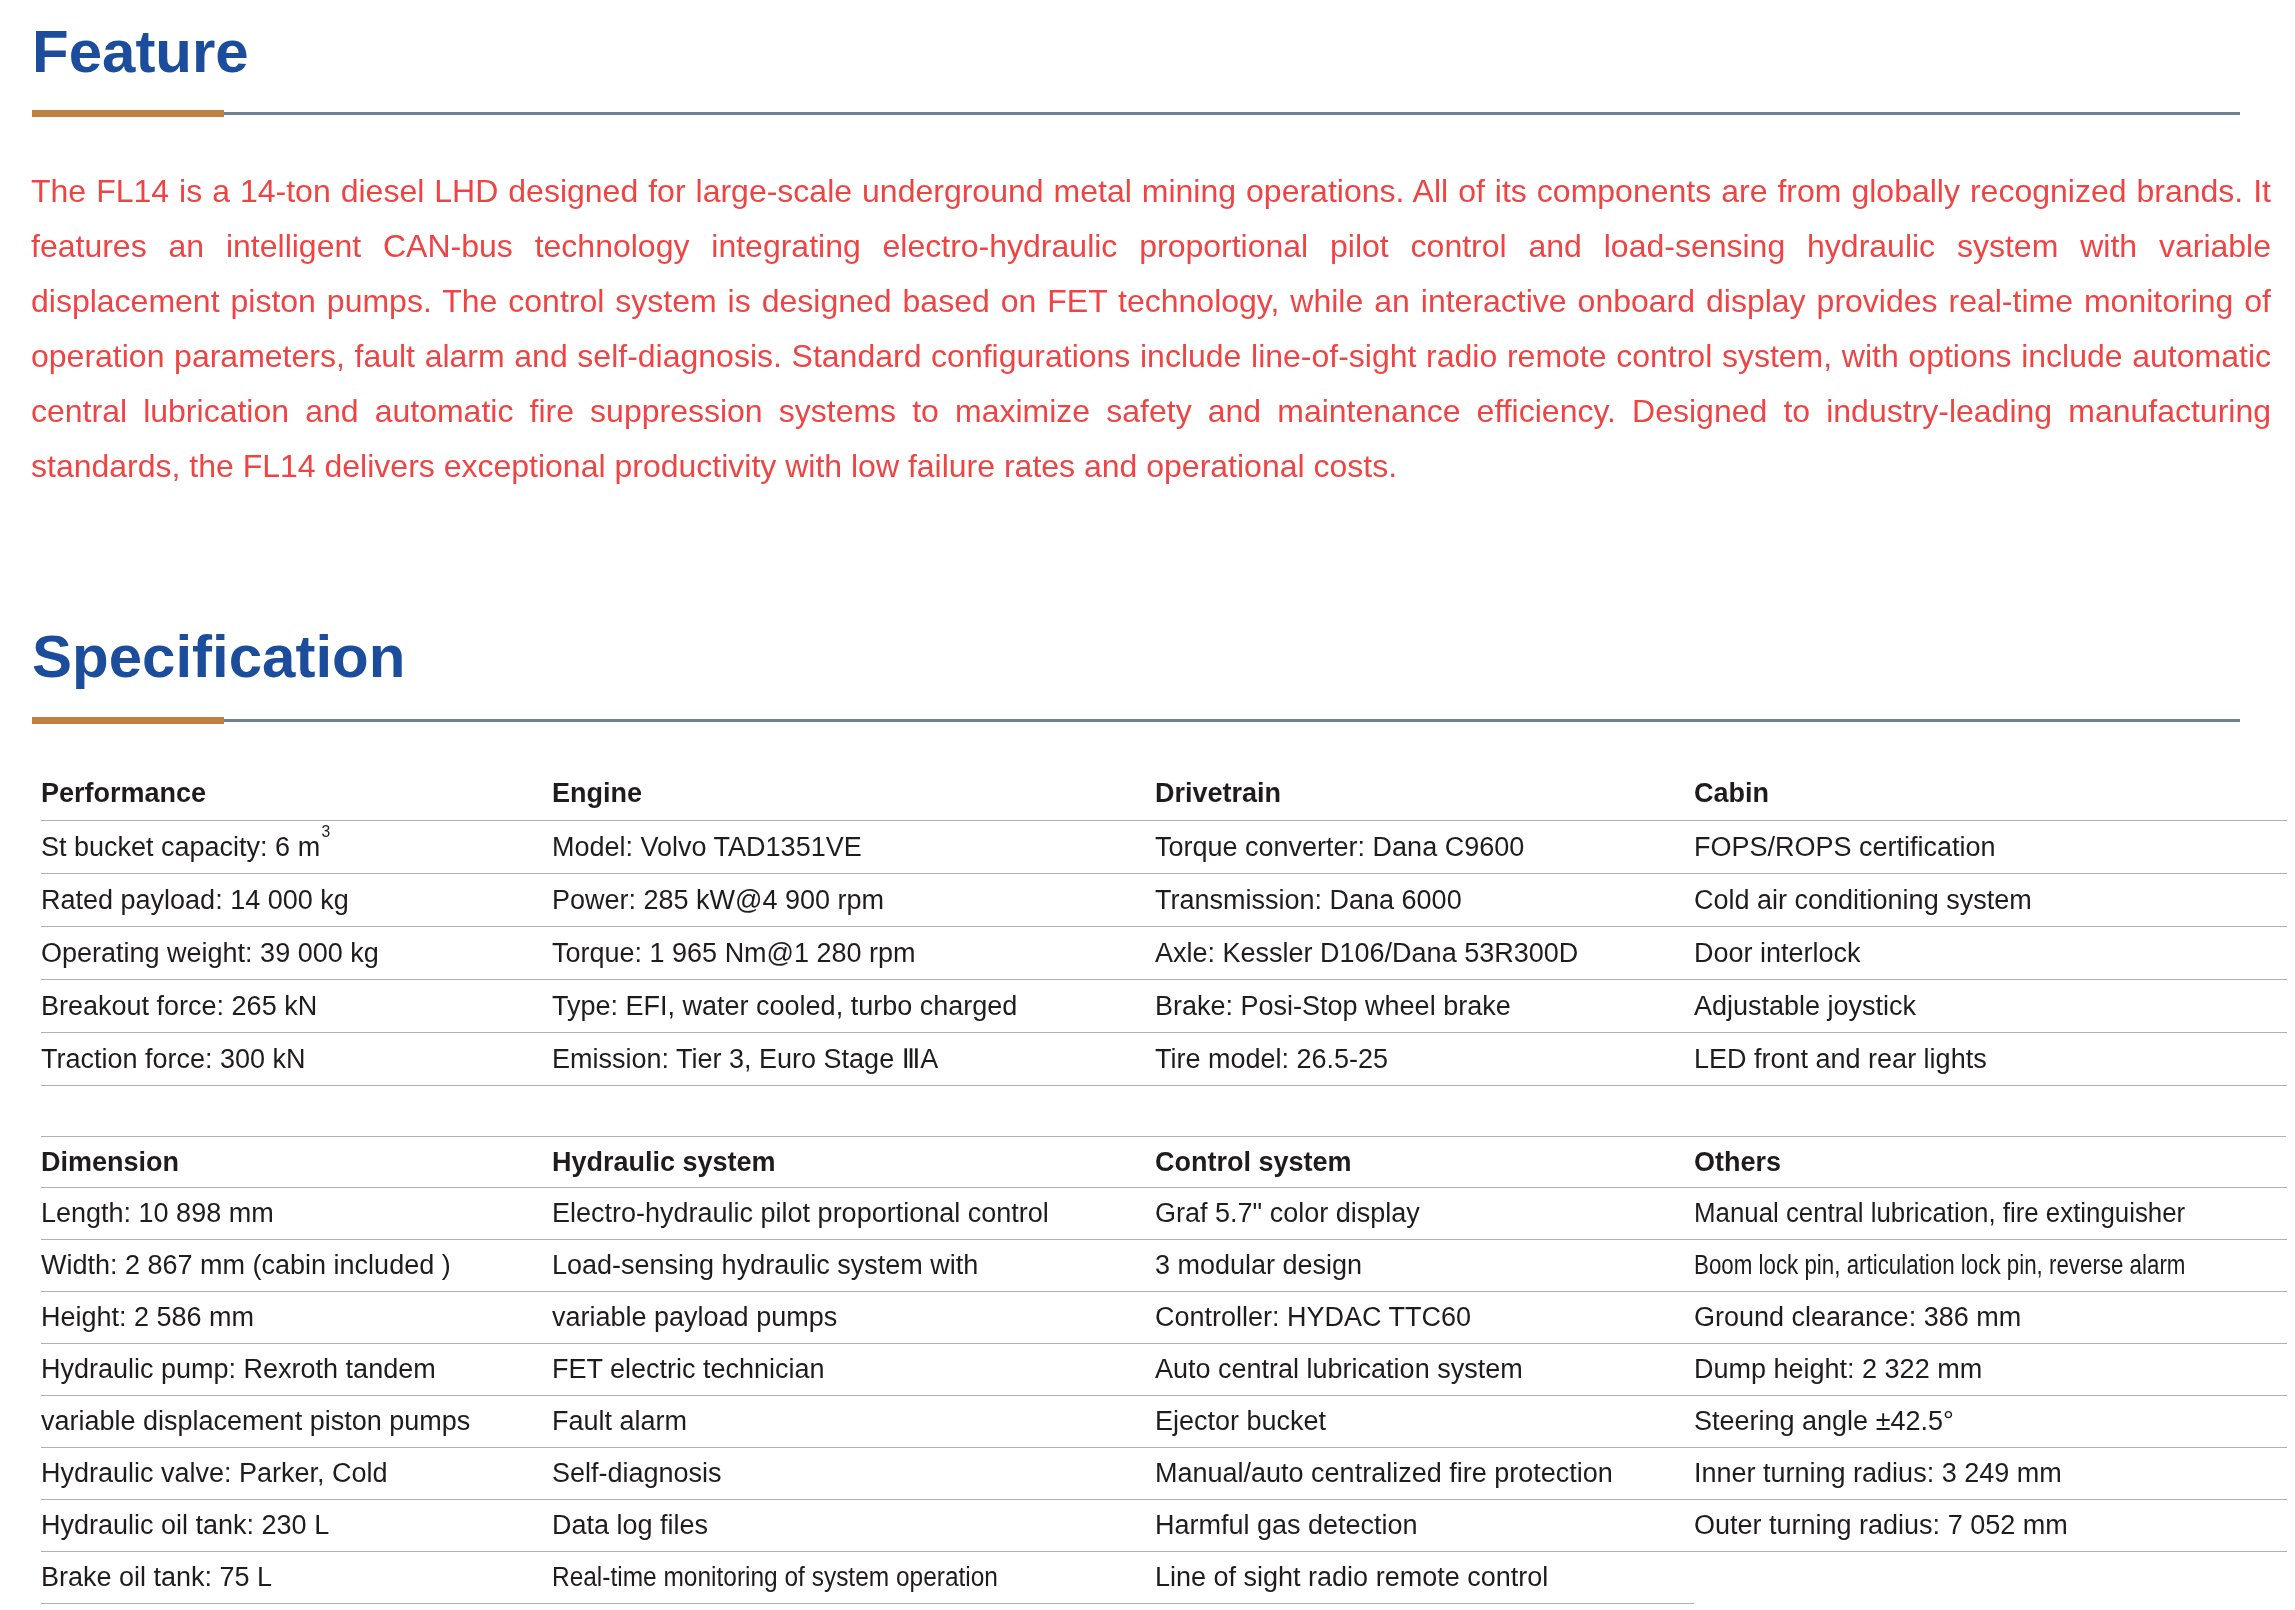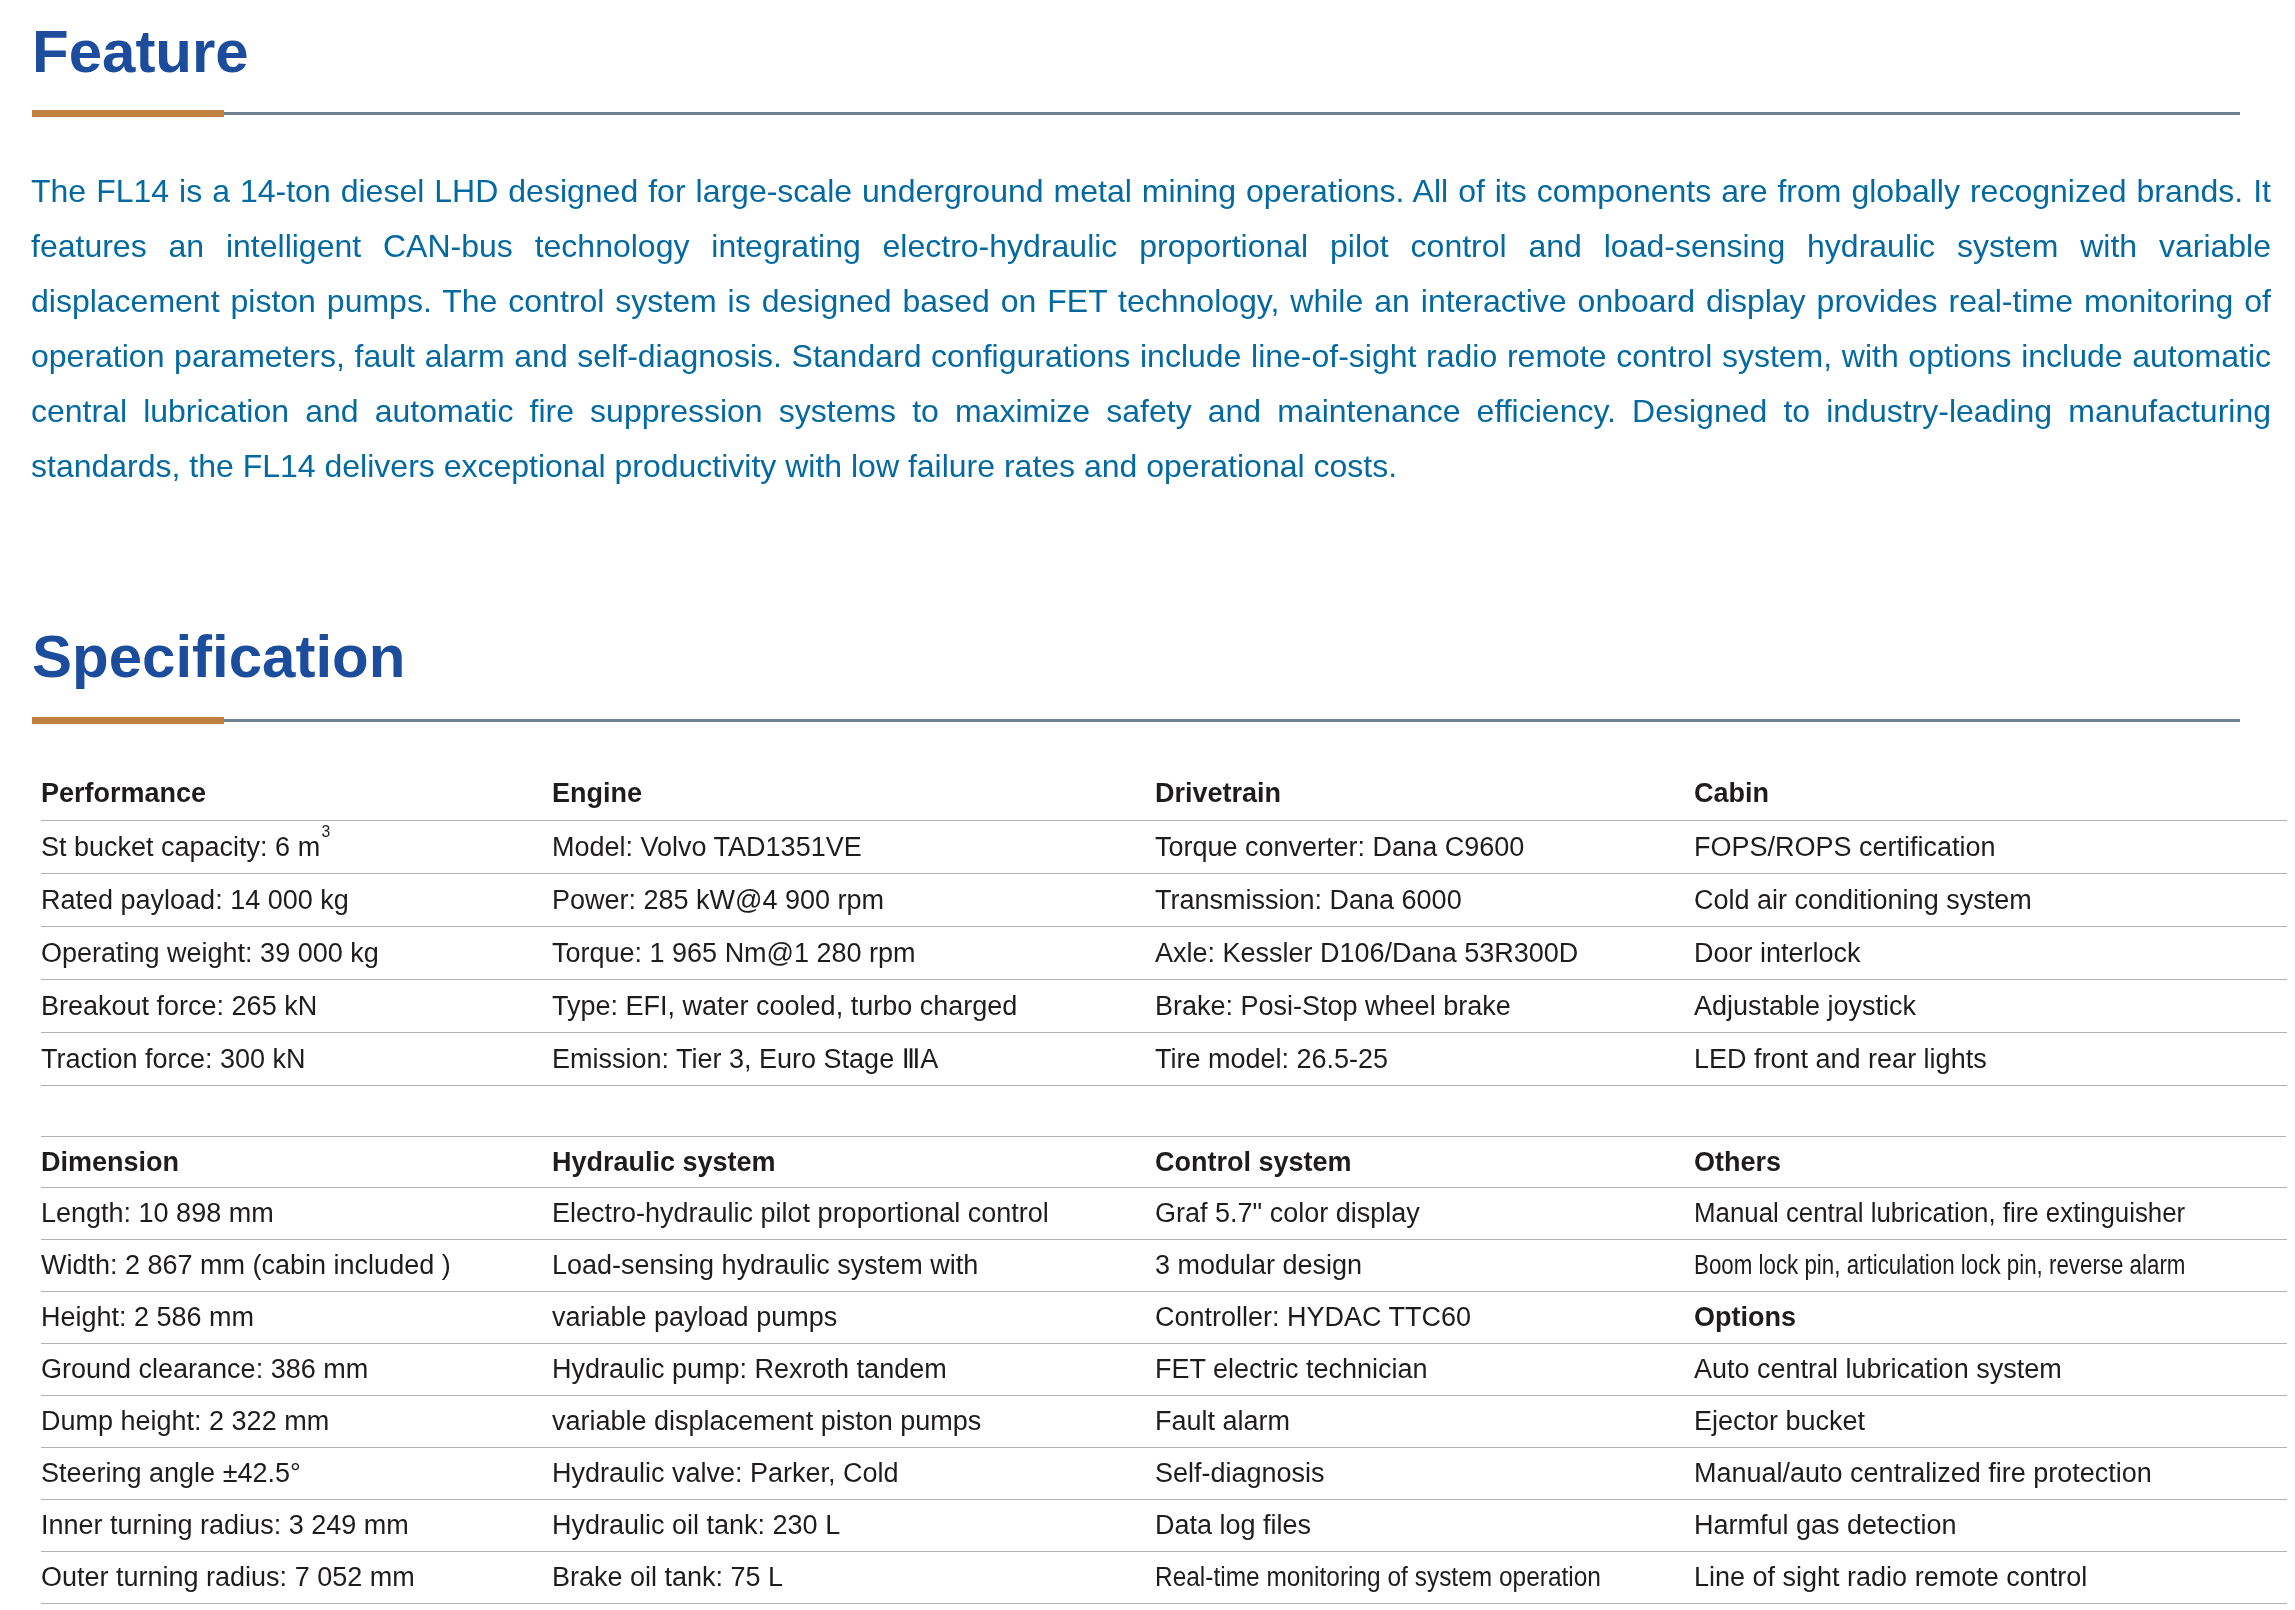--- a/index.html
+++ b/index.html
@@ -42,21 +42,21 @@
 
   .body-paragraph {
     position: absolute;
     left: 31px;
     top: 164px;
     width: 2240px;
     margin: 0;
     font-size: 32px;
     line-height: 55px;
     text-align: justify;
-    color: #0369a1;
+    color: #ef4444;
   }
 
   .spec-table {
     position: absolute;
     left: 41px;
     width: 2245px;
     display: grid;
     grid-template-columns: 511px 603px 539px 593px;
   }
   #spec-table-1 { top: 767px; }
@@ -227,23 +227,20 @@
       <div class="cell">
         <span class="fit">Height: 2 586 mm</span>
       </div>
       <div class="cell">
         <span class="fit">variable payload pumps</span>
       </div>
       <div class="cell">
         <span class="fit">Controller: HYDAC TTC60</span>
       </div>
       <div class="cell">
-        <span class="fit bold"><span>Options</span></span>
-      </div>
-      <div class="cell">
         <span class="fit">Ground clearance: 386 mm</span>
       </div>
       <div class="cell">
         <span class="fit">Hydraulic pump: Rexroth tandem</span>
       </div>
       <div class="cell">
         <span class="fit">FET electric technician</span>
       </div>
       <div class="cell">
         <span class="fit">Auto central lubrication system</span>

